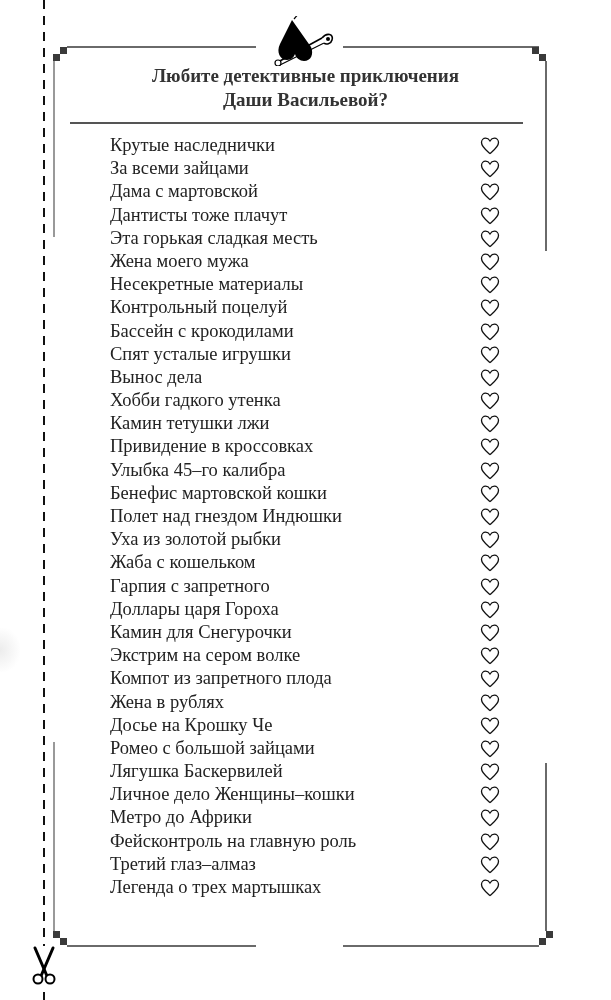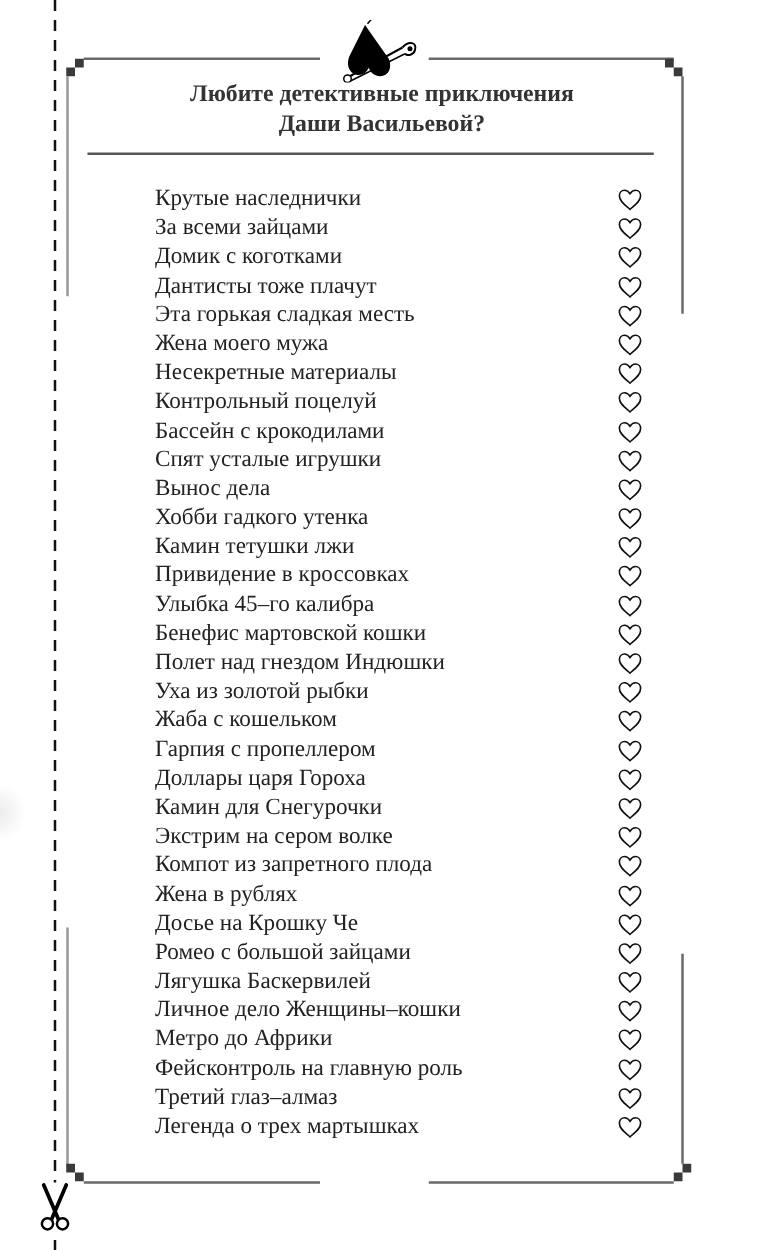--- a/index.html
+++ b/index.html
@@ -9,21 +9,21 @@
               background: repeating-linear-gradient(to bottom, #111 0 9px, transparent 9px 16px); }
   .smudge { position: absolute; left: 0; top: 628px; width: 20px; height: 44px;
             background: radial-gradient(ellipse at left, #ececec, #ffffff 75%); }
   .scissors { position: absolute; left: 29px; top: 946px; width: 30px; height: 40px; background: #fff; }
   .fline { position: absolute; background: #6a6a6a; }
   .sq { position: absolute; width: 7px; height: 7px; background: #3a3a3a; }
   .emblem { position: absolute; left: 272px; top: 16px; width: 66px; height: 50px; }
   .title { position: absolute; left: 60px; width: 491px; top: 64px; text-align: center;
            font-weight: bold; font-size: 19px; line-height: 24px; color: #333; }
   .divider { position: absolute; left: 70px; top: 122px; width: 453px; height: 2px; background: #555; }
-  .list { position: absolute; left: 110px; top: 134px; width: 400px; margin: 14px; padding: 0; list-style: none; }
+  .list { position: absolute; left: 110px; top: 134px; width: 400px; margin: 0; padding: 0; list-style: none; }
   .list li { height: 23.2px; line-height: 23.2px; font-size: 18.5px; position: relative; white-space: nowrap; }
   .heart { position: absolute; left: 370px; top: 3px; width: 20px; height: 18px; }
 </style>
 </head>
 <body>
 
 <div class="smudge"></div>
 <div class="cut-line"></div>
 
 <div class="fline" style="left:67px;top:46px;width:189px;height:1.5px;"></div>
@@ -61,21 +61,21 @@
 
 <div class="divider"></div>
 
 <ul class="list" id="book-list">
     <li><span>Крутые наследнички</span><svg class="heart" viewBox="0 0 20 18">
         <path d="M10 16.5 C6 13 1.5 10 1.5 5.6 C1.5 3 3.4 1.2 5.6 1.2 C7.5 1.2 9 2.4 10 4 C11 2.4 12.5 1.2 14.4 1.2 C16.6 1.2 18.5 3 18.5 5.6 C18.5 10 14 13 10 16.5 Z" fill="none" stroke="#111" stroke-width="1.3"></path>
       </svg></li>
     <li><span>За всеми зайцами</span><svg class="heart" viewBox="0 0 20 18">
         <path d="M10 16.5 C6 13 1.5 10 1.5 5.6 C1.5 3 3.4 1.2 5.6 1.2 C7.5 1.2 9 2.4 10 4 C11 2.4 12.5 1.2 14.4 1.2 C16.6 1.2 18.5 3 18.5 5.6 C18.5 10 14 13 10 16.5 Z" fill="none" stroke="#111" stroke-width="1.3"></path>
       </svg></li>
-    <li><span>Домик с коготками</span><svg class="heart" viewBox="0 0 20 18">
+    <li><span>Дама с мартовской</span><svg class="heart" viewBox="0 0 20 18">
         <path d="M10 16.5 C6 13 1.5 10 1.5 5.6 C1.5 3 3.4 1.2 5.6 1.2 C7.5 1.2 9 2.4 10 4 C11 2.4 12.5 1.2 14.4 1.2 C16.6 1.2 18.5 3 18.5 5.6 C18.5 10 14 13 10 16.5 Z" fill="none" stroke="#111" stroke-width="1.3"></path>
       </svg></li>
     <li><span>Дантисты тоже плачут</span><svg class="heart" viewBox="0 0 20 18">
         <path d="M10 16.5 C6 13 1.5 10 1.5 5.6 C1.5 3 3.4 1.2 5.6 1.2 C7.5 1.2 9 2.4 10 4 C11 2.4 12.5 1.2 14.4 1.2 C16.6 1.2 18.5 3 18.5 5.6 C18.5 10 14 13 10 16.5 Z" fill="none" stroke="#111" stroke-width="1.3"></path>
       </svg></li>
     <li><span>Эта горькая сладкая месть</span><svg class="heart" viewBox="0 0 20 18">
         <path d="M10 16.5 C6 13 1.5 10 1.5 5.6 C1.5 3 3.4 1.2 5.6 1.2 C7.5 1.2 9 2.4 10 4 C11 2.4 12.5 1.2 14.4 1.2 C16.6 1.2 18.5 3 18.5 5.6 C18.5 10 14 13 10 16.5 Z" fill="none" stroke="#111" stroke-width="1.3"></path>
       </svg></li>
     <li><span>Жена моего мужа</span><svg class="heart" viewBox="0 0 20 18">
         <path d="M10 16.5 C6 13 1.5 10 1.5 5.6 C1.5 3 3.4 1.2 5.6 1.2 C7.5 1.2 9 2.4 10 4 C11 2.4 12.5 1.2 14.4 1.2 C16.6 1.2 18.5 3 18.5 5.6 C18.5 10 14 13 10 16.5 Z" fill="none" stroke="#111" stroke-width="1.3"></path>
@@ -112,21 +112,21 @@
       </svg></li>
     <li><span>Полет над гнездом Индюшки</span><svg class="heart" viewBox="0 0 20 18">
         <path d="M10 16.5 C6 13 1.5 10 1.5 5.6 C1.5 3 3.4 1.2 5.6 1.2 C7.5 1.2 9 2.4 10 4 C11 2.4 12.5 1.2 14.4 1.2 C16.6 1.2 18.5 3 18.5 5.6 C18.5 10 14 13 10 16.5 Z" fill="none" stroke="#111" stroke-width="1.3"></path>
       </svg></li>
     <li><span>Уха из золотой рыбки</span><svg class="heart" viewBox="0 0 20 18">
         <path d="M10 16.5 C6 13 1.5 10 1.5 5.6 C1.5 3 3.4 1.2 5.6 1.2 C7.5 1.2 9 2.4 10 4 C11 2.4 12.5 1.2 14.4 1.2 C16.6 1.2 18.5 3 18.5 5.6 C18.5 10 14 13 10 16.5 Z" fill="none" stroke="#111" stroke-width="1.3"></path>
       </svg></li>
     <li><span>Жаба с кошельком</span><svg class="heart" viewBox="0 0 20 18">
         <path d="M10 16.5 C6 13 1.5 10 1.5 5.6 C1.5 3 3.4 1.2 5.6 1.2 C7.5 1.2 9 2.4 10 4 C11 2.4 12.5 1.2 14.4 1.2 C16.6 1.2 18.5 3 18.5 5.6 C18.5 10 14 13 10 16.5 Z" fill="none" stroke="#111" stroke-width="1.3"></path>
       </svg></li>
-    <li><span>Гарпия с пропеллером</span><svg class="heart" viewBox="0 0 20 18">
+    <li><span>Гарпия с запретного</span><svg class="heart" viewBox="0 0 20 18">
         <path d="M10 16.5 C6 13 1.5 10 1.5 5.6 C1.5 3 3.4 1.2 5.6 1.2 C7.5 1.2 9 2.4 10 4 C11 2.4 12.5 1.2 14.4 1.2 C16.6 1.2 18.5 3 18.5 5.6 C18.5 10 14 13 10 16.5 Z" fill="none" stroke="#111" stroke-width="1.3"></path>
       </svg></li>
     <li><span>Доллары царя Гороха</span><svg class="heart" viewBox="0 0 20 18">
         <path d="M10 16.5 C6 13 1.5 10 1.5 5.6 C1.5 3 3.4 1.2 5.6 1.2 C7.5 1.2 9 2.4 10 4 C11 2.4 12.5 1.2 14.4 1.2 C16.6 1.2 18.5 3 18.5 5.6 C18.5 10 14 13 10 16.5 Z" fill="none" stroke="#111" stroke-width="1.3"></path>
       </svg></li>
     <li><span>Камин для Снегурочки</span><svg class="heart" viewBox="0 0 20 18">
         <path d="M10 16.5 C6 13 1.5 10 1.5 5.6 C1.5 3 3.4 1.2 5.6 1.2 C7.5 1.2 9 2.4 10 4 C11 2.4 12.5 1.2 14.4 1.2 C16.6 1.2 18.5 3 18.5 5.6 C18.5 10 14 13 10 16.5 Z" fill="none" stroke="#111" stroke-width="1.3"></path>
       </svg></li>
     <li><span>Экстрим на сером волке</span><svg class="heart" viewBox="0 0 20 18">
         <path d="M10 16.5 C6 13 1.5 10 1.5 5.6 C1.5 3 3.4 1.2 5.6 1.2 C7.5 1.2 9 2.4 10 4 C11 2.4 12.5 1.2 14.4 1.2 C16.6 1.2 18.5 3 18.5 5.6 C18.5 10 14 13 10 16.5 Z" fill="none" stroke="#111" stroke-width="1.3"></path>

